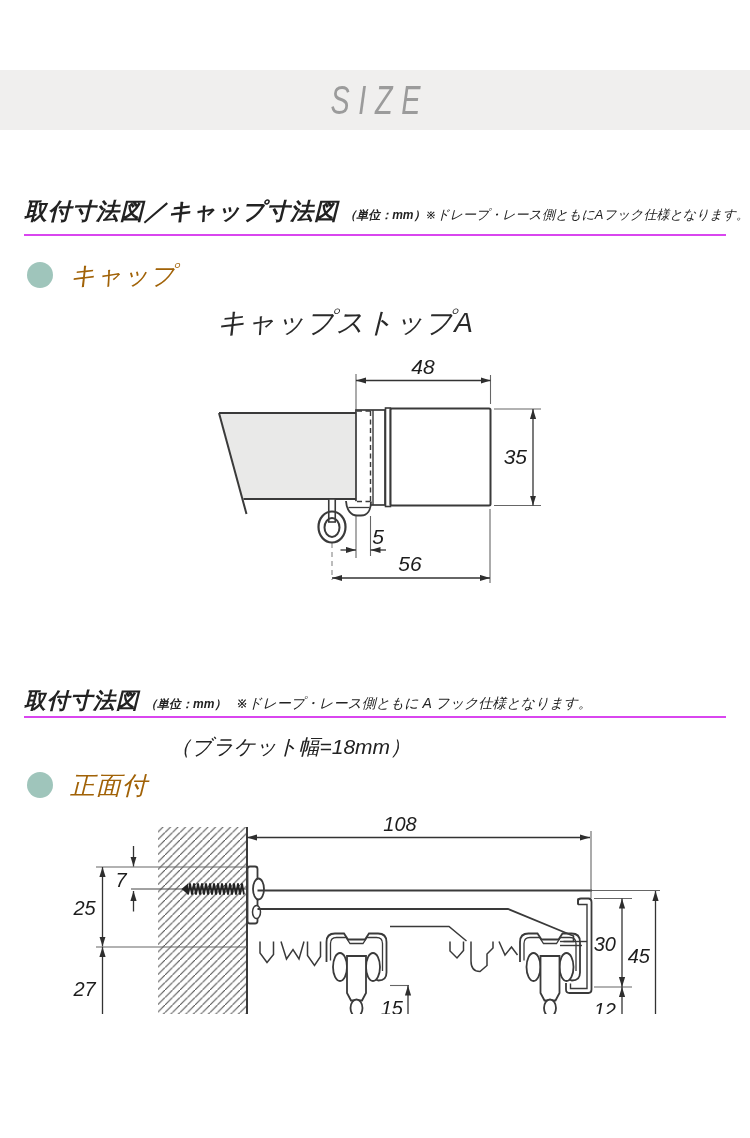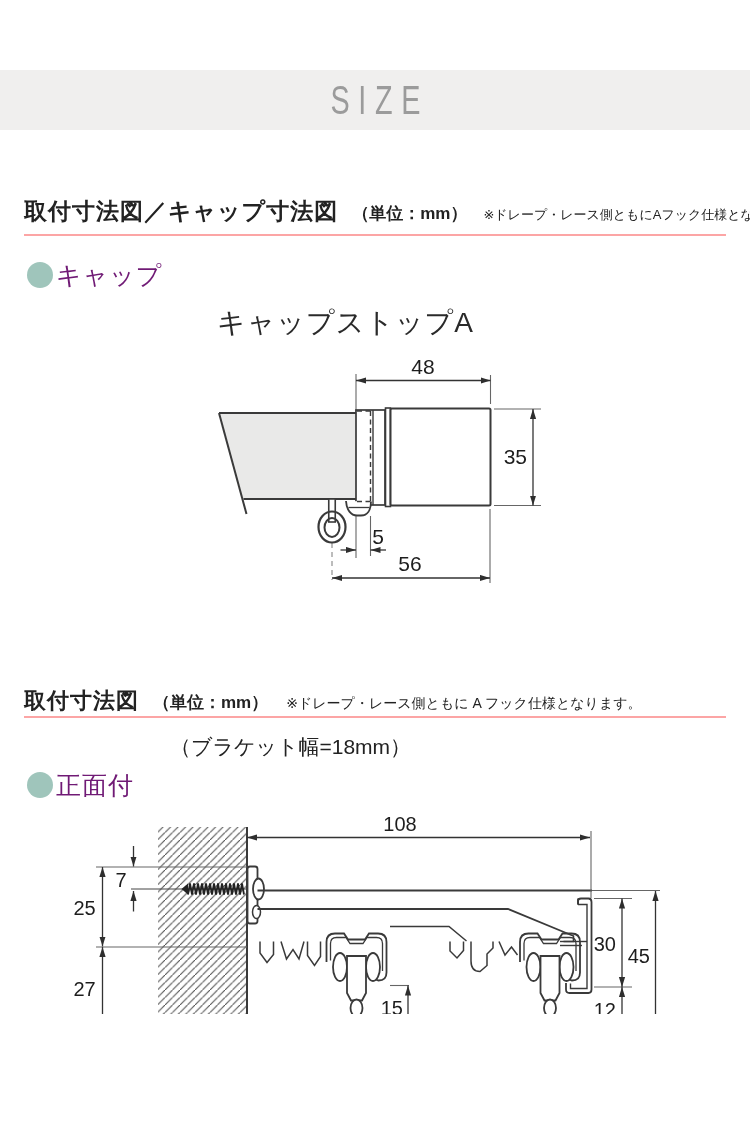--- a/index.html
+++ b/index.html
@@ -1,34 +1,34 @@
 <!DOCTYPE html>
 <html><head>
 <meta charset="utf-8">
 <style>
   html,body{margin:0;padding:0;background:#ffffff;}
   .page{position:relative;width:750px;height:1014px;background:#ffffff;overflow:hidden;
-        font-family:"Liberation Sans","DejaVu Sans",sans-serif;color:#1d1d1d;}
+        font-family:"Liberation Sans","DejaVu Sans",sans-serif;color:#1d1d1d;font-style:italic;}
   .banner{position:absolute;left:0;top:70px;width:750px;height:60px;background:#f0efee;
           display:flex;align-items:center;justify-content:center;}
   .banner-text{font-size:40px;font-weight:500;color:#9b9b9b;letter-spacing:12px;text-indent:12px;
                transform:scaleX(0.72);display:inline-block;}
   .sec-header{position:absolute;left:24px;width:702px;display:flex;align-items:baseline;
-              border-bottom:2px solid #fca5a5;gap:8px;}
+              border-bottom:2px solid #d946ef;}
   .sec-header-1{top:196px;padding-bottom:7px;}
   .sec-header-2{top:666px;}
   .h-main{font-size:23px;font-weight:600;color:#222;letter-spacing:1px;white-space:nowrap;}
   .sec-header-2 .h-main{font-size:22px;}
-  .h-unit{font-size:17px;font-weight:600;color:#222;margin-left:6px;white-space:nowrap;text-align:right;}
+  .h-unit{font-size:12px;font-weight:600;color:#222;margin-left:6px;white-space:nowrap;text-align:right;}
   .h-spacer{flex:1;}
   .h-note{font-size:13px;color:#222;white-space:nowrap;}
   .sec-header-2 .h-note{font-size:14px;margin-left:10px;margin-top:29px;}
   .bullet-row{position:absolute;left:27px;height:30px;display:flex;align-items:center;}
   .bullet{width:26px;height:26px;border-radius:50%;background:#9fc5bb;display:inline-block;}
-  .bullet-label{font-size:25px;font-weight:500;color:#701a75;margin-left:3px;letter-spacing:1px;white-space:nowrap;}
+  .bullet-label{font-size:25px;font-weight:500;color:#a16207;margin-left:17px;letter-spacing:1px;white-space:nowrap;}
   .diagram-title{position:absolute;left:217px;top:304px;font-size:28px;font-weight:500;
                  color:#2a2a2a;letter-spacing:1px;white-space:nowrap;}
   .bracket-note{position:absolute;left:170px;top:731px;font-size:21px;color:#222;line-height:31px;white-space:nowrap;}
   svg{position:absolute;left:0;}
   svg text{font-family:"Liberation Sans","DejaVu Sans",sans-serif;fill:#1d1d1d;}
   .dim{stroke:#333;stroke-width:1.3;fill:none;}
   .thin{stroke:#666;stroke-width:1.1;fill:none;}
   .draw{stroke:#3a3a3a;fill:none;}
 </style>
 </head>

